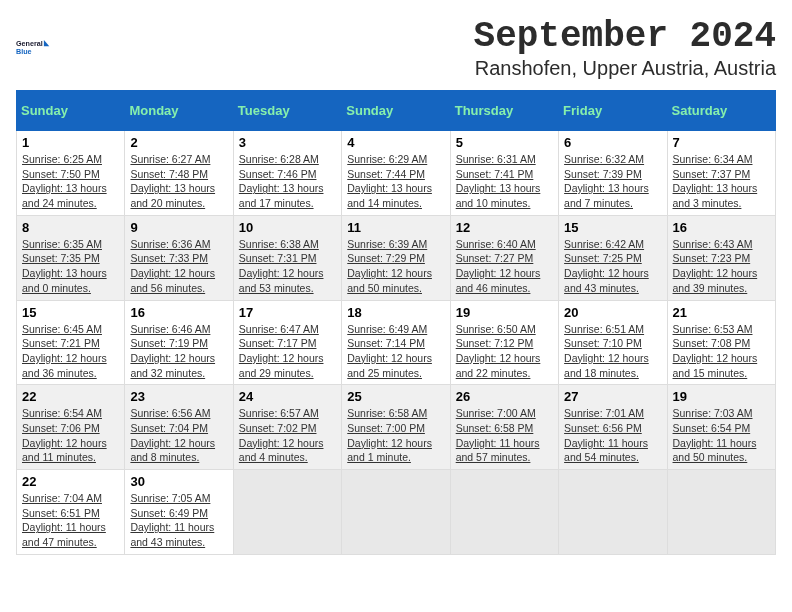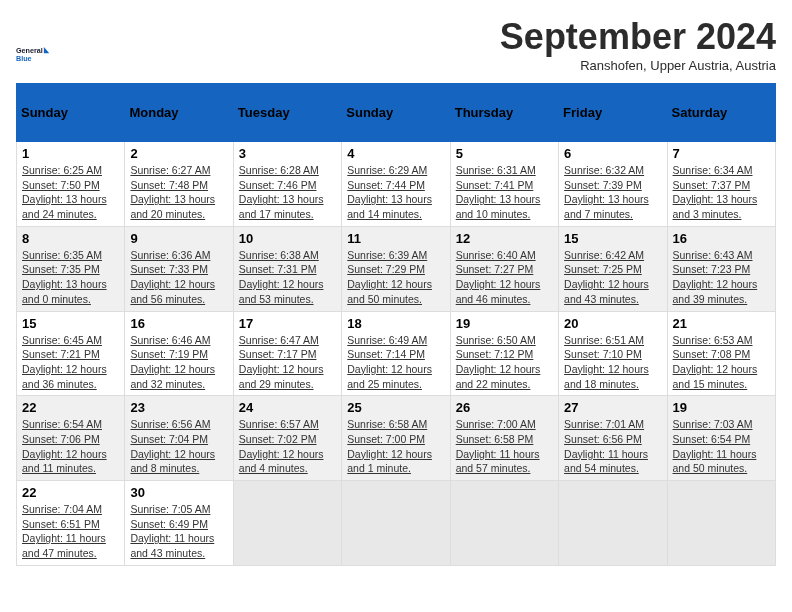--- a/index.html
+++ b/index.html
@@ -5,54 +5,55 @@
     * { box-sizing: border-box; margin: 0; padding: 0; }
     body {
       font-family: Arial, sans-serif;
       background: #fff;
       width: 792px;
       min-height: 612px;
       padding: 16px;
     }
     .header {
       display: flex;
-      align-items: flex-end;
+      align-items: center;
       justify-content: space-between;
       margin-bottom: 10px;
     }
     .logo {
       display: flex;
       align-items: center;
       gap: 4px;
     }
     .logo-icon {
       width: 36px;
       height: 36px;
     }
     .title-area {
       text-align: right;
     }
     .month-title {
       font-size: 36px;
       font-weight: bold;
       color: #2c2c2c;
+      font-family: Liberation Mono, monospace;
     }
     .location {
-      font-size: 13px;
+      font-size: 20px;
       color: #2c2c2c;
     }
     .calendar {
       width: 100%;
       border-collapse: collapse;
       font-size: 11px;
     }
     .calendar th {
       background-color: #1565c0;
-      color: #000000;
-      padding: 21px 4px;
+      color: #86efac;
+      padding: 12px 4px;
       text-align: left;
       font-size: 13px;
       font-weight: bold;
       border: 1px solid #1565c0;
       margin-left: 8px;
     }
     .calendar td {
       vertical-align: top;
       padding: 4px 5px;
       border: 1px solid #ddd;

